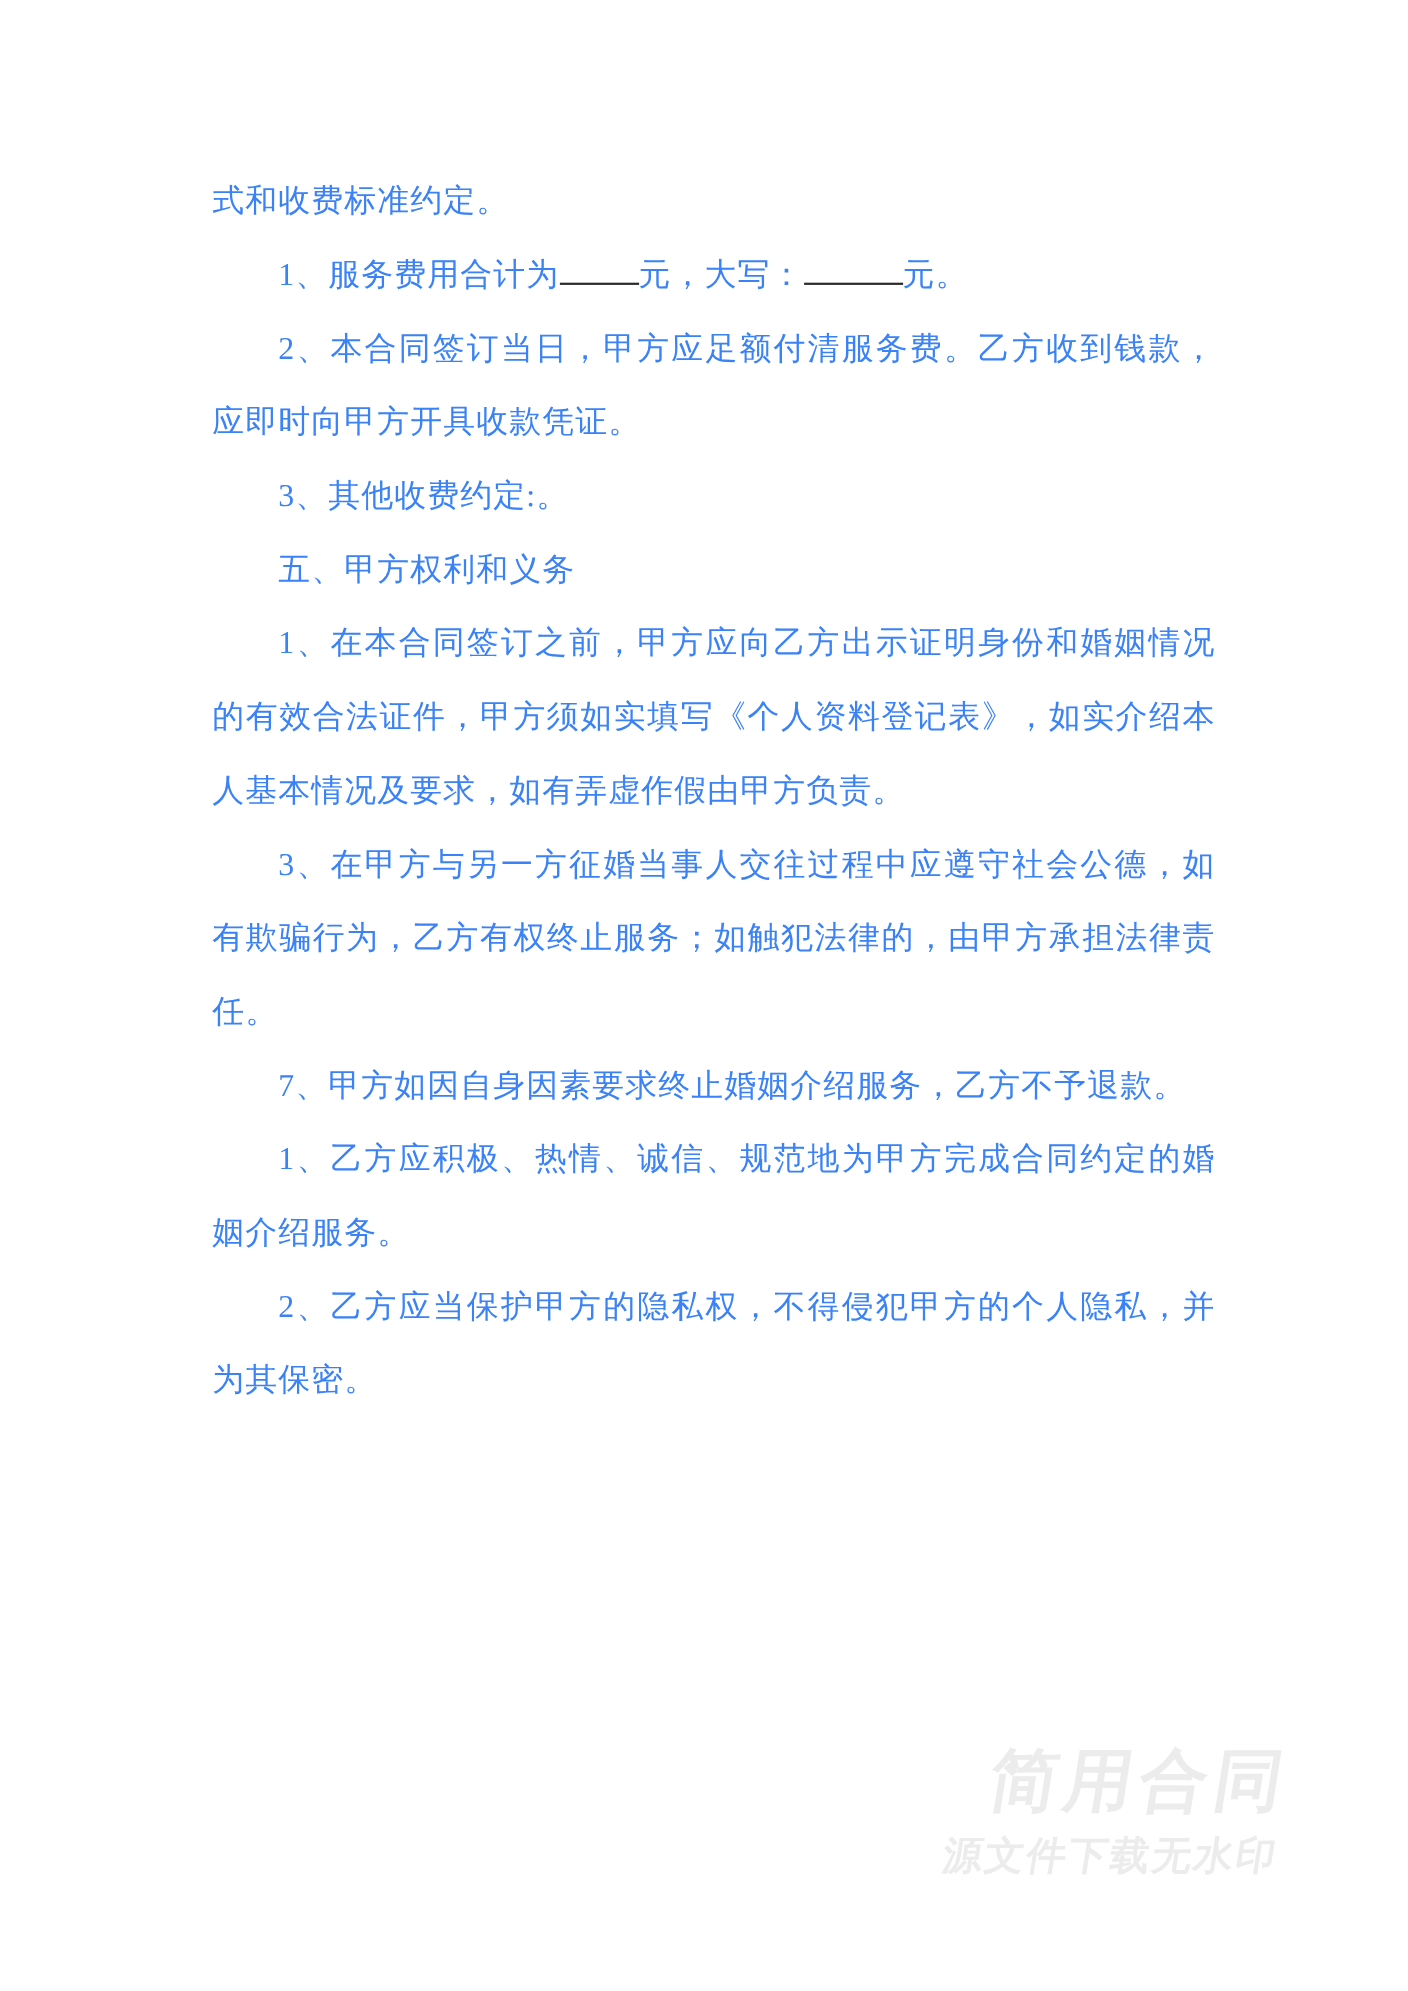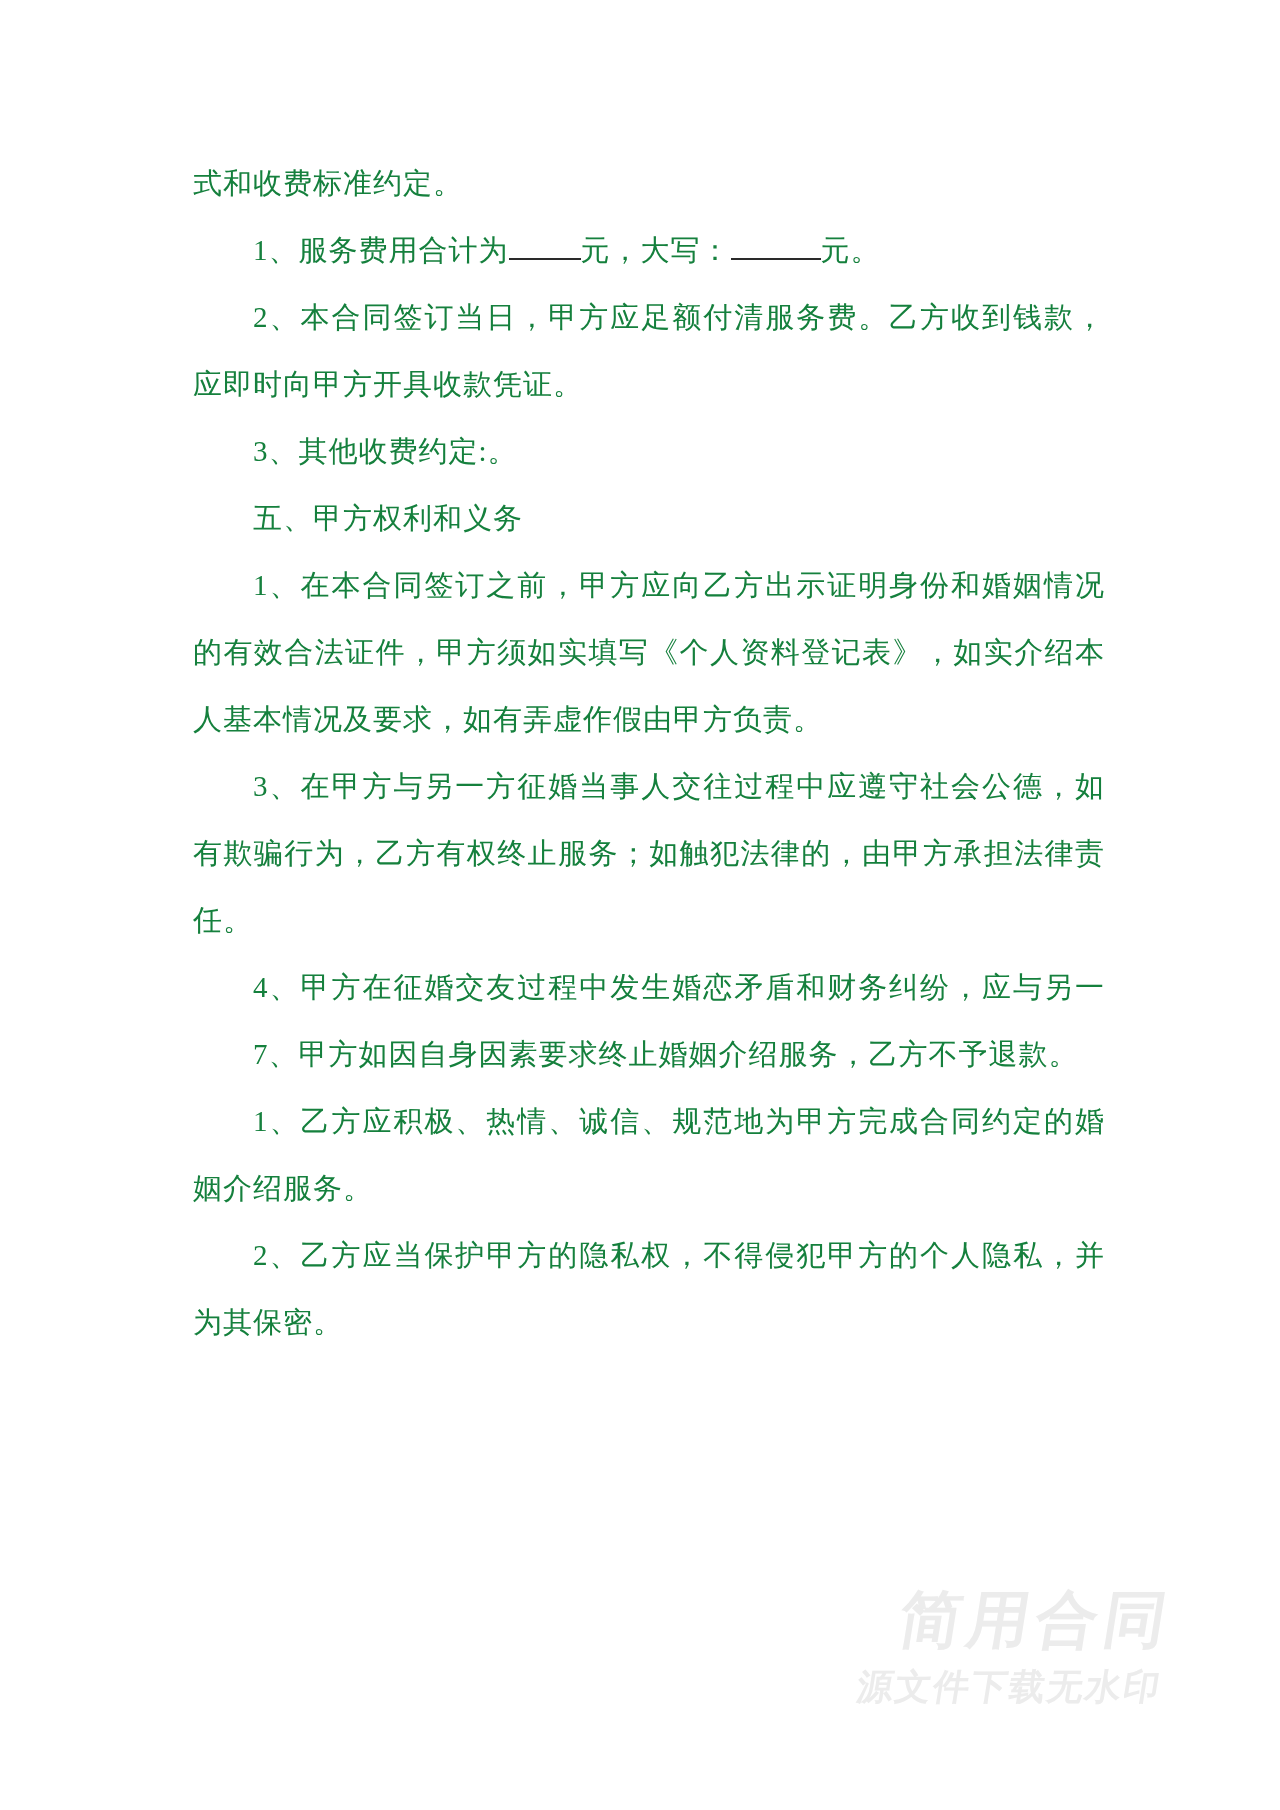--- a/index.html
+++ b/index.html
@@ -67,34 +67,33 @@
     font-size: 36px;
     line-height: 40px;
     letter-spacing: 2px;
   }
 </style>
 </head>
 <body>
 
 <div class="page">
 
-  <div class="doc" id="doc-lines" style="color: #15803d;">
+  <div class="doc" id="doc-lines" style="color: #3b82f6;">
       <div class="line"><span>式和收费标准约定。</span></div>
       <div class="line indent"><span>1、服务费用合计为</span><span class="blank" style="width: 72px; border-bottom-color: rgb(42, 42, 42);"></span><span>元，大写：</span><span class="blank" style="width: 90px; border-bottom-color: rgb(42, 42, 42);"></span><span>元。</span></div>
       <div class="line indent justify"><span>2、本合同签订当日，甲方应足额付清服务费。乙方收到钱款，</span></div>
       <div class="line"><span>应即时向甲方开具收款凭证。</span></div>
       <div class="line indent"><span>3、其他收费约定:。</span></div>
       <div class="line indent"><span>五、甲方权利和义务</span></div>
       <div class="line indent justify"><span>1、在本合同签订之前，甲方应向乙方出示证明身份和婚姻情况</span></div>
       <div class="line justify"><span>的有效合法证件，甲方须如实填写《个人资料登记表》，如实介绍本</span></div>
       <div class="line"><span>人基本情况及要求，如有弄虚作假由甲方负责。</span></div>
       <div class="line indent justify"><span>3、在甲方与另一方征婚当事人交往过程中应遵守社会公德，如</span></div>
       <div class="line justify"><span>有欺骗行为，乙方有权终止服务；如触犯法律的，由甲方承担法律责</span></div>
       <div class="line"><span>任。</span></div>
-      <div class="line indent justify"><span>4、甲方在征婚交友过程中发生婚恋矛盾和财务纠纷，应与另一</span></div>
       <div class="line indent"><span>7、甲方如因自身因素要求终止婚姻介绍服务，乙方不予退款。</span></div>
       <div class="line indent justify"><span>1、乙方应积极、热情、诚信、规范地为甲方完成合同约定的婚</span></div>
       <div class="line"><span>姻介绍服务。</span></div>
       <div class="line indent justify"><span>2、乙方应当保护甲方的隐私权，不得侵犯甲方的个人隐私，并</span></div>
       <div class="line"><span>为其保密。</span></div>
     </div>
 
   <div class="watermark" style="color: rgb(236, 236, 236);">
     <div class="wm-title">简用合同</div>
     <div class="wm-sub">源文件下载无水印</div>

